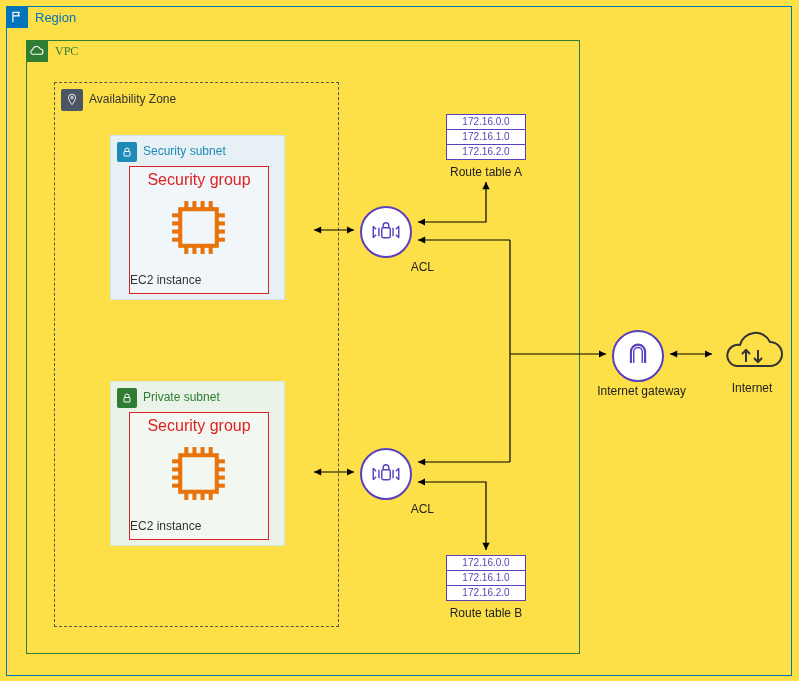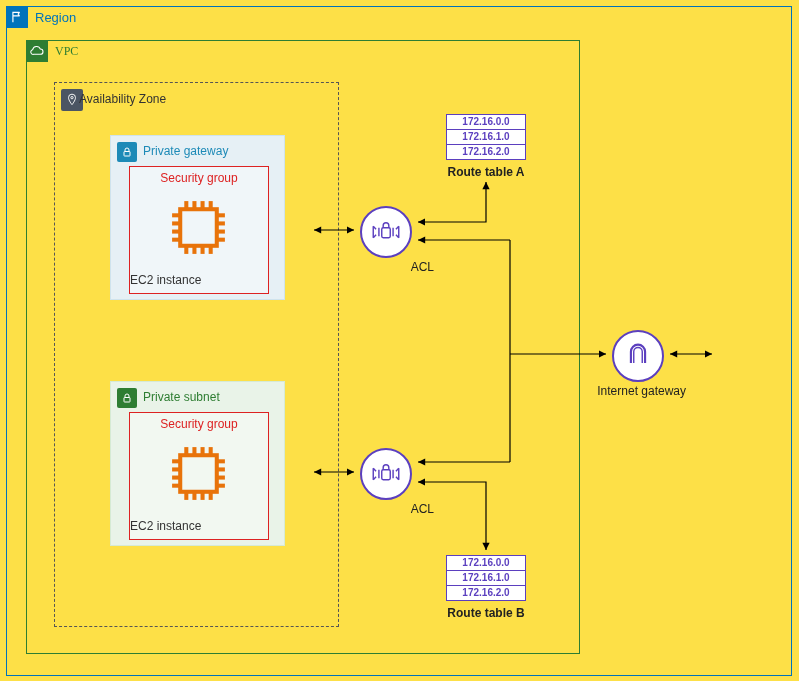--- a/index.html
+++ b/index.html
@@ -12,40 +12,40 @@
   .region-label { position:absolute; left:28px; top:3px; color:#0073bb; font-size:13px; }
   
   .vpc { left:26px; top:40px; width:554px; height:614px; border:1px solid #2e7d32;font-family:Liberation Serif, serif; }
   .vpc-badge { position:absolute; left:-1px; top:-1px; width:22px; height:22px; background:#2e7d32; display:flex; align-items:center; justify-content:center; }
   .vpc-badge svg { width:16px; height:16px; }
   .vpc-label { position:absolute; left:28px; top:3px; color:#2e7d32; font-size:12px; }
   
   .az { left:54px; top:82px; width:285px; height:545px; border:1px dashed #555; }
   .az-badge { position:absolute; left:6px; top:6px; width:22px; height:22px; background:#4b5563; display:flex; align-items:center; justify-content:center; border-radius:2px; }
   .az-badge svg { width:14px; height:14px; }
-  .az-label { position:absolute; left:24px; top:9px; color:#333; font-size:12px; }
+  .az-label { position:absolute; left:34px; top:9px; color:#333; font-size:12px; }
   
   .subnet { width:175px; height:165px; }
   .subnet.private { left:55px; top:52px; background:#e6f0f5; border:1px solid #cfe3ed; }
   .subnet.public  { left:55px; top:298px; background:#e9f3e8; border:1px solid #d6ead4; }
   .subnet-badge { position:absolute; left:6px; top:6px; width:20px; height:20px; display:flex; align-items:center; justify-content:center; border-radius:2px; }
   .subnet.private .subnet-badge { background:#1d8ab7; }
   .subnet.public  .subnet-badge { background:#2e7d32; }
   .subnet-badge svg { width:12px; height:12px; }
   .subnet-label { position:absolute; left:32px; top:8px; font-size:12px; }
   .subnet.private .subnet-label { color:#1d8ab7; }
   .subnet.public  .subnet-label { color:#2e7d32; }
   
   .sec-group { position:absolute; left:18px; top:30px; width:138px; height:126px; border:1px solid #d22; background:rgba(255,255,255,0.4); }
-  .sec-group-label { position:absolute; top:4px; left:0; right:0; text-align:center; color:#d22; font-size:12px; }
+  .sec-group-label { position:absolute; top:4px; left:0; right:0; text-align:center; color:#d22; font-size:16px; }
   
   .ec2 { position:absolute; left:36px; top:28px; width:65px; height:65px; }
   .ec2-label { position:absolute; left:0; right:0; bottom:6px; color:#333; font-size:12px; }
   
-  .rtable { width:80px;font-weight:bold; }
+  .rtable { width:80px; }
   .rtable .rows { border:1px solid #5b3fbf; }
   .rtable .row { height:14px; line-height:14px; font-size:10px; text-align:center; color:#5b3fbf; border-bottom:1px solid #5b3fbf; background:#fff; }
   .rtable .row:last-child { border-bottom:none; }
   .rtable-label { text-align:center; font-size:12px; margin-top:5px; }
   
   .circle { position:absolute; width:48px; height:48px; border:2px solid #5b3fbf; border-radius:50%; background:#fff; display:flex; align-items:center; justify-content:center; }
   .circle svg { width:34px; height:34px; }
   .circle-label { position:absolute; width:100px; text-align:right; font-size:12px; }
   
   .cloud { position:absolute; }
@@ -85,21 +85,21 @@
     </div>
     <span class="az-label">Availability Zone</span>
 
     <div class="box subnet private">
       <div class="subnet-badge">
         <svg viewBox="0 0 24 24">
             <rect x="6" y="11" width="12" height="9" rx="1" fill="none" stroke="#fff" stroke-width="2"></rect>
             <path d="M8 11V8a4 4 0 0 1 8 0v3" fill="none" stroke="#fff" stroke-width="2"></path>
           </svg>
       </div>
-      <span class="subnet-label">Private gateway</span>
+      <span class="subnet-label">Security subnet</span>
       <div class="sec-group">
         <span class="sec-group-label">Security group</span>
         <div class="ec2">
           <svg viewBox="0 0 64 64">
               <rect x="14" y="14" width="36" height="36" fill="none" stroke="#e8730a" stroke-width="4"></rect>
             <g stroke="#e8730a" stroke-width="4">
               <line x1="20" y1="14" x2="20" y2="6"></line>
                 <line x1="28" y1="14" x2="28" y2="6"></line>
                 <line x1="36" y1="14" x2="36" y2="6"></line>
                 <line x1="44" y1="14" x2="44" y2="6"></line>
@@ -215,20 +215,32 @@
   <div class="circle-label" style="left:334px; top:502px;">ACL</div>
 
   <div class="circle" style="left:612px; top:330px;">
     <svg viewBox="0 0 48 48">
       <path d="M14 34 V18 a10 10 0 0 1 20 0 V34" fill="none" stroke="#5b3fbf" stroke-width="3"></path>
       <path d="M18 34 V18 a6 6 0 0 1 12 0 V34" fill="none" stroke="#5b3fbf" stroke-width="2"></path>
     </svg>
   </div>
   <div class="circle-label" style="left:586px; top:384px; width:100px;">Internet gateway</div>
 
+  <div class="box cloud" style="left:716px; top:324px; width:72px;">
+    <svg viewBox="0 0 72 52" width="72" height="52">
+      <path d="M20 42h34a12 12 0 0 0 0-24 16 16 0 0 0-30 3 10 10 0 0 0-4 21z" fill="none" stroke="#333" stroke-width="2"></path>
+      <g stroke="#333" stroke-width="2" fill="none">
+        <line x1="30" y1="38" x2="30" y2="26"></line>
+          <polyline points="26,30 30,26 34,30"></polyline>
+        <line x1="42" y1="26" x2="42" y2="38"></line>
+          <polyline points="38,34 42,38 46,34"></polyline>
+      </g>
+    </svg>
+    <div class="cloud-label">Internet</div>
+  </div>
 
   <svg class="arrows">
     <defs>
       <marker id="ah" markerWidth="8" markerHeight="8" refX="6" refY="3" orient="auto">
         <path d="M0,0 L6,3 L0,6 z" fill="#000"></path>
       </marker>
       <marker id="ahs" markerWidth="8" markerHeight="8" refX="0" refY="3" orient="auto">
         <path d="M6,0 L0,3 L6,6 z" fill="#000"></path>
       </marker>
     </defs>

